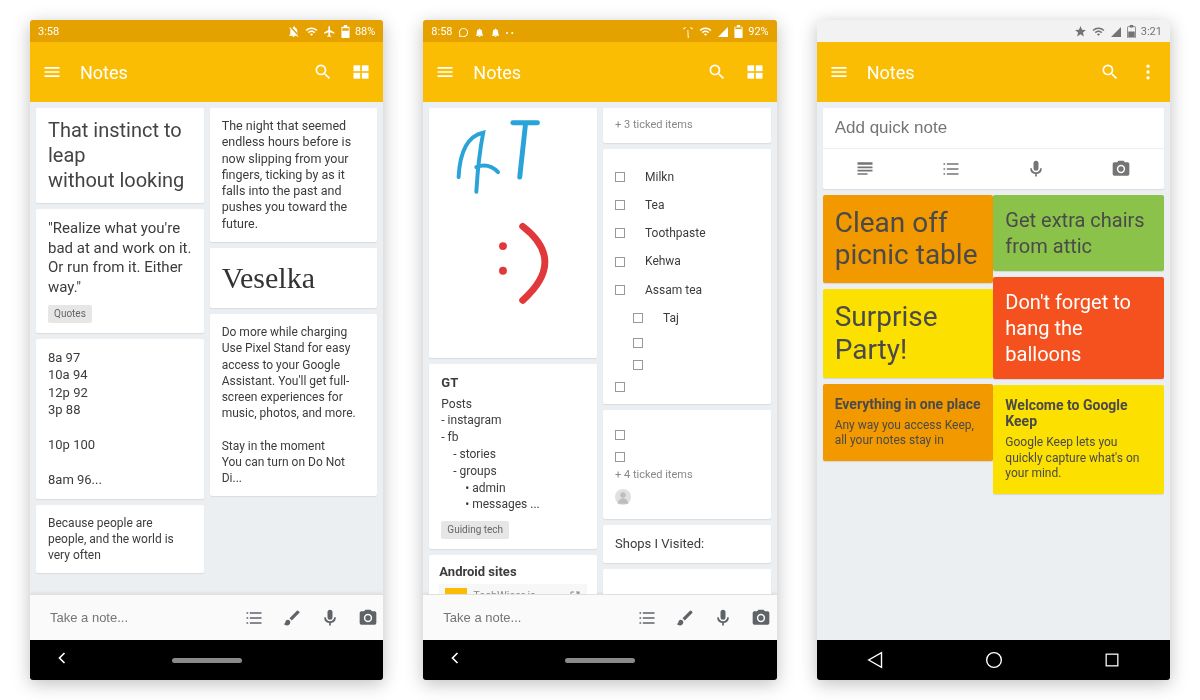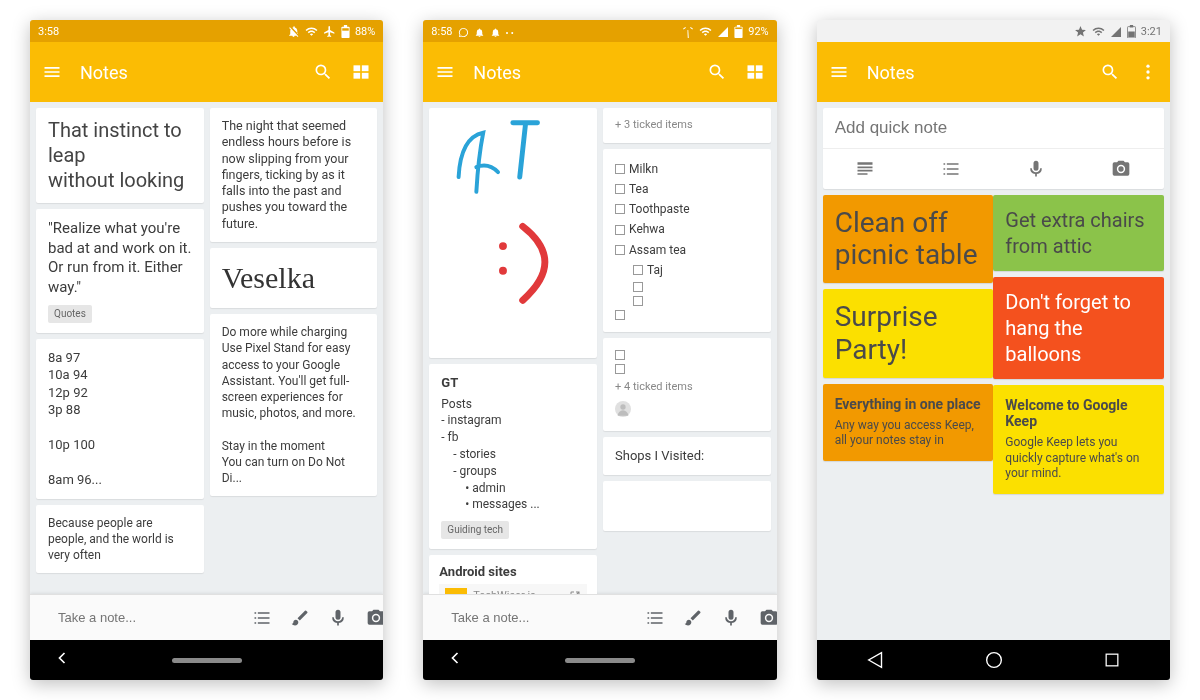--- a/index.html
+++ b/index.html
@@ -83,32 +83,32 @@
     background:#e6e6e6;
     color:#666;
     font-size:10px;
     padding:2px 6px;
     margin-top:8px;
     border-radius:2px;
   }
   .card h4 { font-size:13px; font-weight:700; margin-bottom:4px; }
   .card .tiny { font-size:11px; color:#888; }
   .card ul.cl { list-style:none; padding-left:0; }
-  .card ul.cl li { font-size:12px; padding:2px 0; display:flex; gap:4px; align-items:center; }
+  .card ul.cl li { font-size:12px; padding:2px 0; display:flex; gap:20px; align-items:center;margin-top:8px; }
   .card ul.cl li .box { width:10px; height:10px; border:1px solid #999; flex-shrink:0; }
   .card ul.cl li.indent { padding-left:18px; }
 
   
   .bottombar {
     height: 46px;
     background:#fafafa;
     border-top:1px solid #e0e0e0;
     display:flex;
     align-items:center;
-    padding:0 28px;
+    padding:0 20px;
     gap:18px;
     box-shadow:0 -1px 3px rgba(0,0,0,0.08);
   }
   .bottombar .takeinput {
     flex:1;
     font-size:13px;
     color:#9e9e9e;
     border:none;
     background:transparent;
     outline:none;

